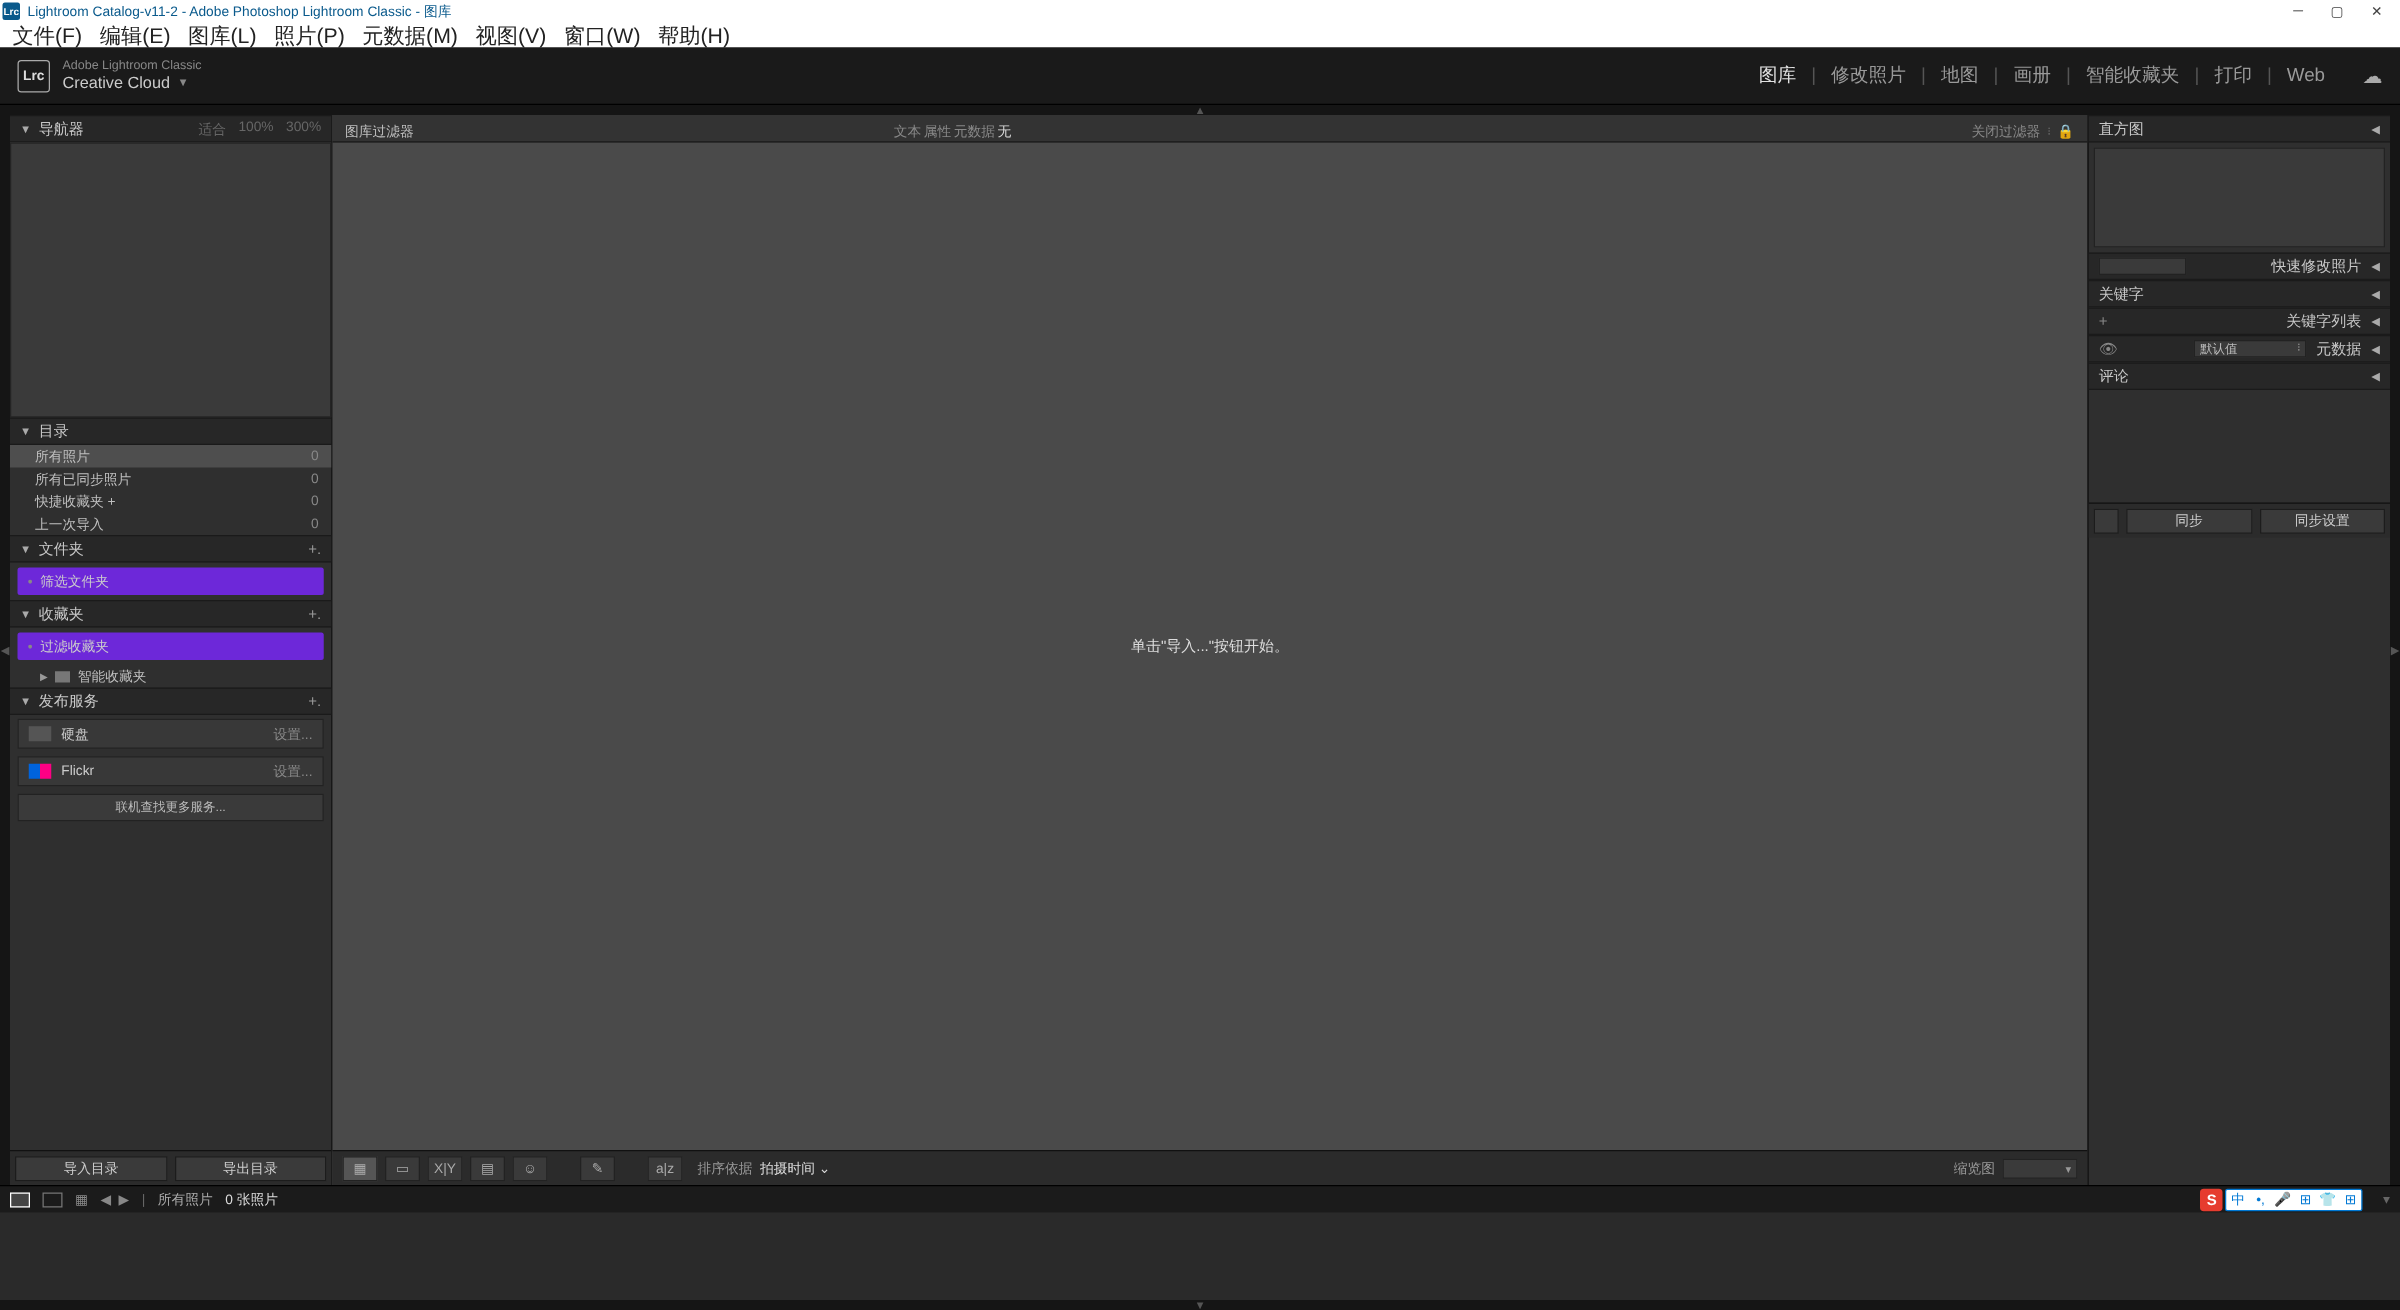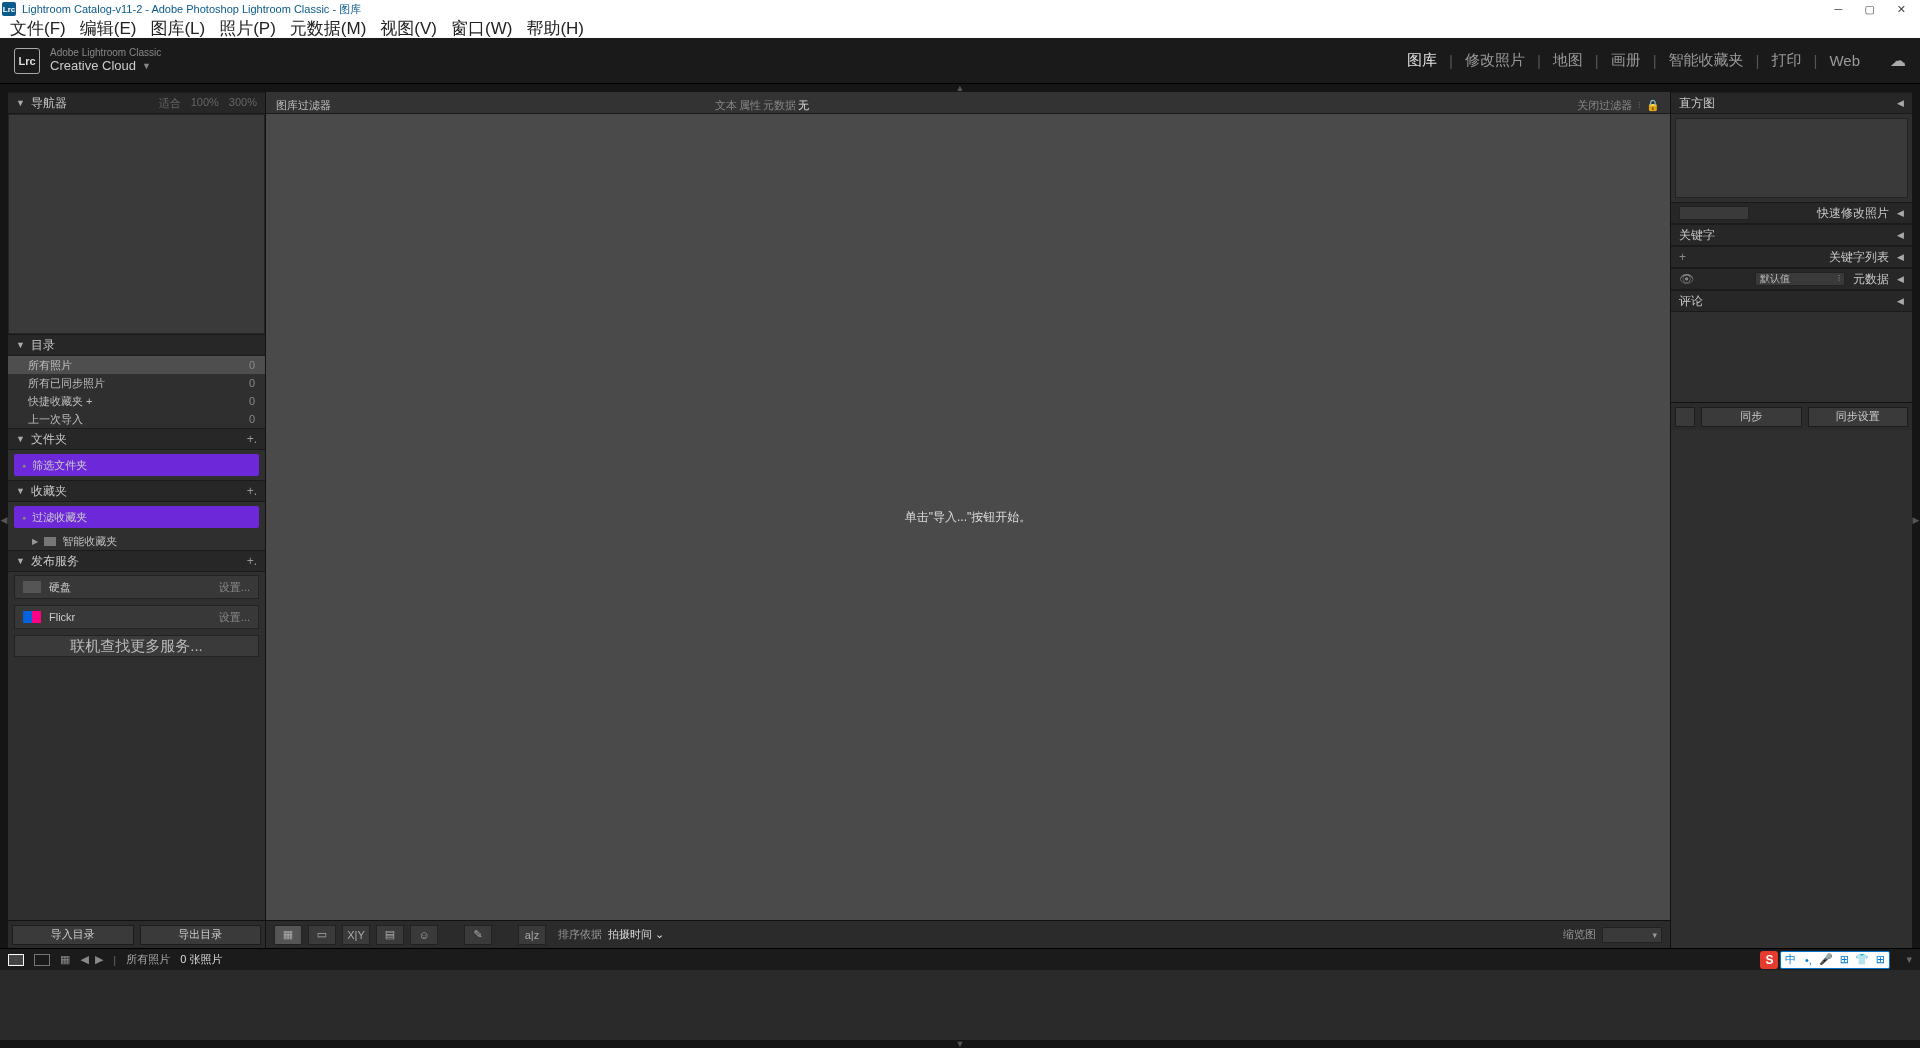--- a/index.html
+++ b/index.html
@@ -59,21 +59,21 @@
 .tree-row { height: 18px; display: flex; align-items: center; padding: 0 10px 0 24px; font-size: 11px; color: #bfbfbf; gap: 6px; }
 .tree-row .tri { color: #999; font-size: 8px; }
 .tree-row .fld { width: 12px; height: 9px; background: #777; }
 
 
 .pub-row { height: 24px; background: #383838; border: 1px solid #222; margin: 3px 6px; display: flex; align-items: center; padding: 0 8px; font-size: 11px; color: #ccc; }
 .pub-row .picon { width: 18px; height: 12px; background: #555; margin-right: 8px; }
 .pub-row.flickr .picon { background: linear-gradient(90deg, #0063dc 50%, #ff0084 50%); }
 .pub-row .set { margin-left: auto; color: #888; }
 
-.wide-btn { height: 22px; background: #3a3a3a; border: 1px solid #222; margin: 3px 6px; display: flex; align-items: center; justify-content: center; font-size: 15px; color: #bbb; }
+.wide-btn { height: 22px; background: #3a3a3a; border: 1px solid #222; margin: 3px 6px; display: flex; align-items: center; justify-content: center; font-size: 10px; color: #bbb; }
 
 
 .filterbar { height: 22px; background: #333; display: flex; align-items: flex-end; padding: 0 10px; color: #bfbfbf; font-size: 11px; border-bottom: 1px solid #1a1a1a; }
 .filterbar .links { margin: 0 auto; display: flex; gap: 2px; color: #888; }
 .filterbar .links .on { color: #ddd; }
 .filterbar .right { margin-left: auto; display: flex; align-items: center; gap: 6px; color: #888; }
 .filterbar .lock { font-size: 11px; }
 
 .grid-area { flex: 1; display: flex; align-items: center; justify-content: center; color: #ddd; font-size: 12px; }
 

